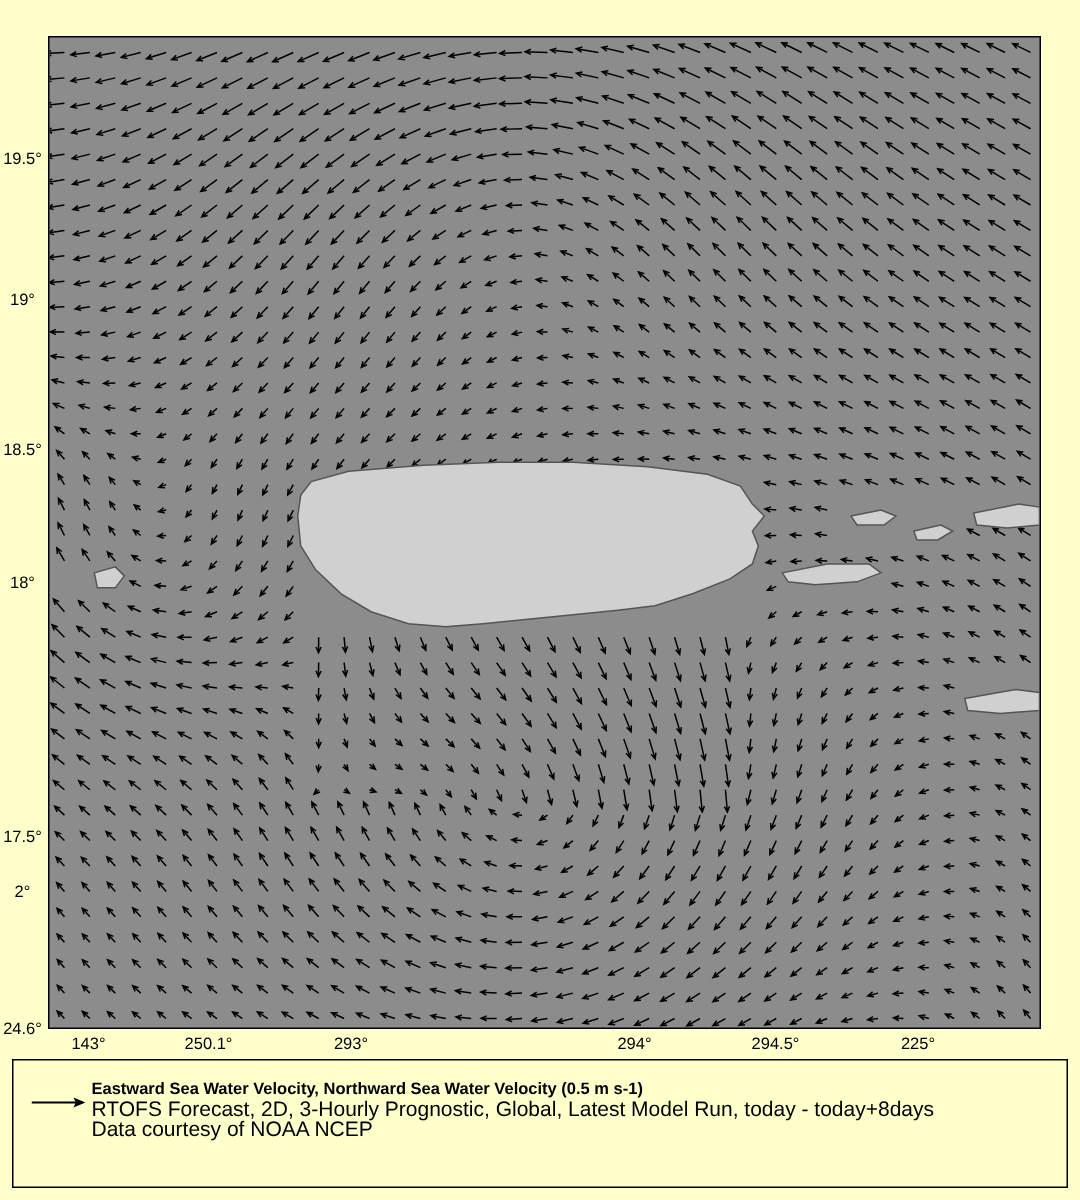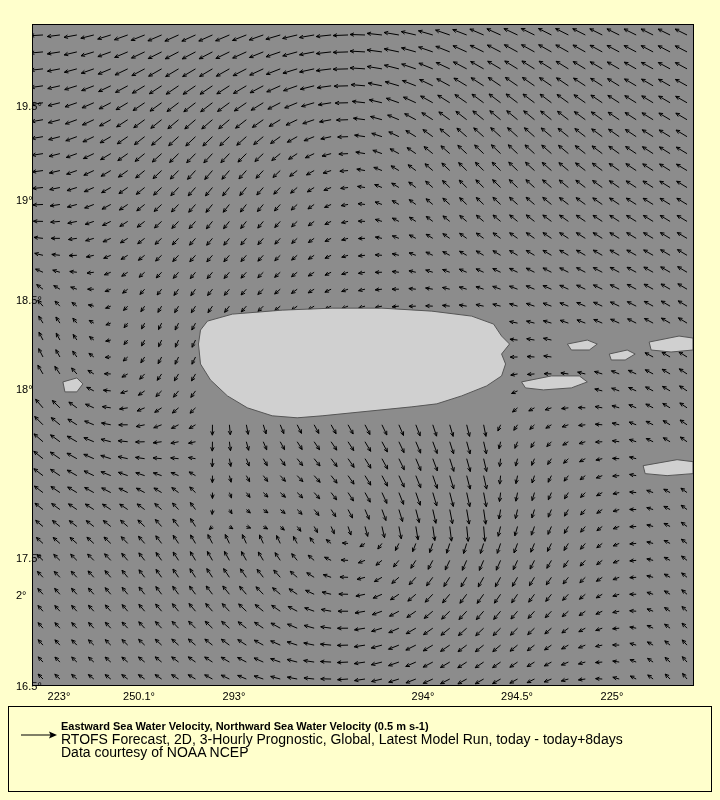--- a/index.html
+++ b/index.html
@@ -24,21 +24,21 @@
   #vectors{position:absolute;left:0;top:0;width:100%;height:100%;}
   #land{position:absolute;left:0;top:0;width:100%;height:100%;}
 
   
   .tick{
     position:absolute;
     font-size:11px;
     color:#000;
     white-space:nowrap;
   }
-  .ytick{ text-align:left;padding-left:16px; }
+  .ytick{ text-align:center; }
   .xtick{ text-align:center; }
 
   
   #caption{
     position:absolute;
     left:8px;top:706px;
     width:704px;height:86px;
     border:1px solid #000;
     background:#ffffcc;
     box-sizing:border-box;
@@ -75,29 +75,29 @@
 
       <polygon fill="#d0d0d0" stroke="#555" stroke-width="1" points="536,320 556,316 566,320 558,326 540,326"></polygon>
       <polygon fill="#d0d0d0" stroke="#555" stroke-width="1" points="578,330 596,326 604,330 594,336 580,336"></polygon>
 
       <polygon fill="#d0d0d0" stroke="#555" stroke-width="1" points="618,318 648,312 662,314 662,326 640,328 620,326"></polygon>
 
       <polygon fill="#d0d0d0" stroke="#555" stroke-width="1" points="612,442 646,436 662,438 662,450 636,452 614,450"></polygon>
     </svg>
   </div>
 
-  <div class="tick ytick" style="left:0px;top:680px;width:30px;">16.5°</div>
+  <div class="tick ytick" style="left:0px;top:680px;width:30px;">24.6°</div>
   <div class="tick ytick" style="left:0px;top:589px;width:30px;">2°</div>
   <div class="tick ytick" style="left:0px;top:516px;width:30px;margin-top:36px;">17.5°</div>
   <div class="tick ytick" style="left:0px;top:383px;width:30px;">18°</div>
   <div class="tick ytick" style="left:0px;top:294px;width:30px;">18.5°</div>
   <div class="tick ytick" style="left:0px;top:194px;width:30px;">19°</div>
   <div class="tick ytick" style="left:0px;top:100px;width:30px;">19.5°</div>
 
-  <div class="tick xtick" style="left:32px;top:690px;width:54px;">223°</div>
+  <div class="tick xtick" style="left:32px;top:690px;width:54px;">143°</div>
   <div class="tick xtick" style="left:112px;top:690px;width:54px;">250.1°</div>
   <div class="tick xtick" style="left:207px;top:690px;width:54px;">293°</div>
   <div class="tick xtick" style="left:301px;top:729px;width:54px;">293.5°</div>
   <div class="tick xtick" style="left:396px;top:690px;width:54px;">294°</div>
   <div class="tick xtick" style="left:490px;top:690px;width:54px;">294.5°</div>
   <div class="tick xtick" style="left:585px;top:690px;width:54px;">225°</div>
 
   <div id="caption">
     <svg id="arrow-key" viewBox="0 0 36 12">
       <line x1="0" y1="6" x2="34" y2="6" stroke="#000" stroke-width="1.2"></line>

